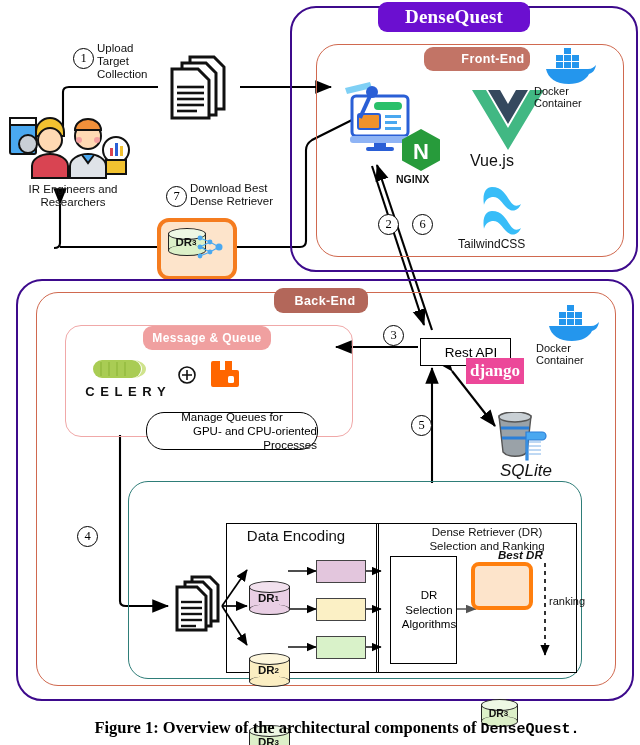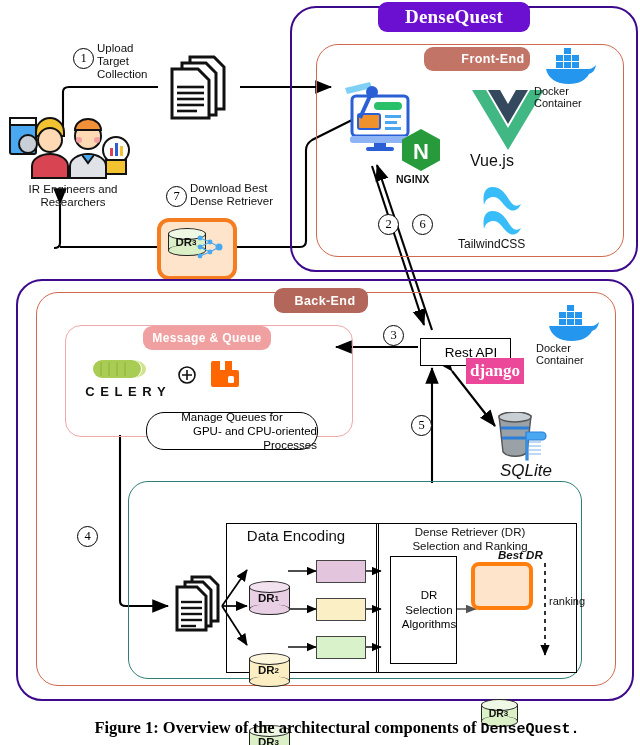--- a/index.html
+++ b/index.html
@@ -416,21 +416,21 @@
         <span>DR</span>
         <sub>3</sub>
       </div>
   </div>
 
   <div class="abs swatch" style="left:316px;top:560px;width:48px;height:21px;background:#e3c6dd;"></div>
   <div class="abs swatch" style="left:316px;top:598px;width:48px;height:21px;background:#fbf0c5;"></div>
   <div class="abs swatch" style="left:316px;top:636px;width:48px;height:21px;background:#d9f2c9;"></div>
 
   <div class="abs box-black" style="left:376px;top:523px;width:188px;height:148px;"></div>
-  <div class="abs center" style="left:376px;top:526px;width:188px;font-size:11.5px;color:#111;line-height:1.2;">
+  <div class="abs center" style="left:376px;top:526px;width:188px;font-size:11.5px;color:#111;line-height:1.2;padding-left:17px;">
     <div>Dense Retriever (DR)</div>
     <div>Selection and Ranking</div>
   </div>
 
   <div class="abs box-black center" style="left:390px;top:556px;width:54px;height:106px;background:#fff;display:flex;flex-direction:column;
               align-items:center;justify-content:center;font-size:11.5px;line-height:1.3;">
     <div>DR</div>
     <div>Selection</div>
     <div>Algorithms</div>
   </div>

